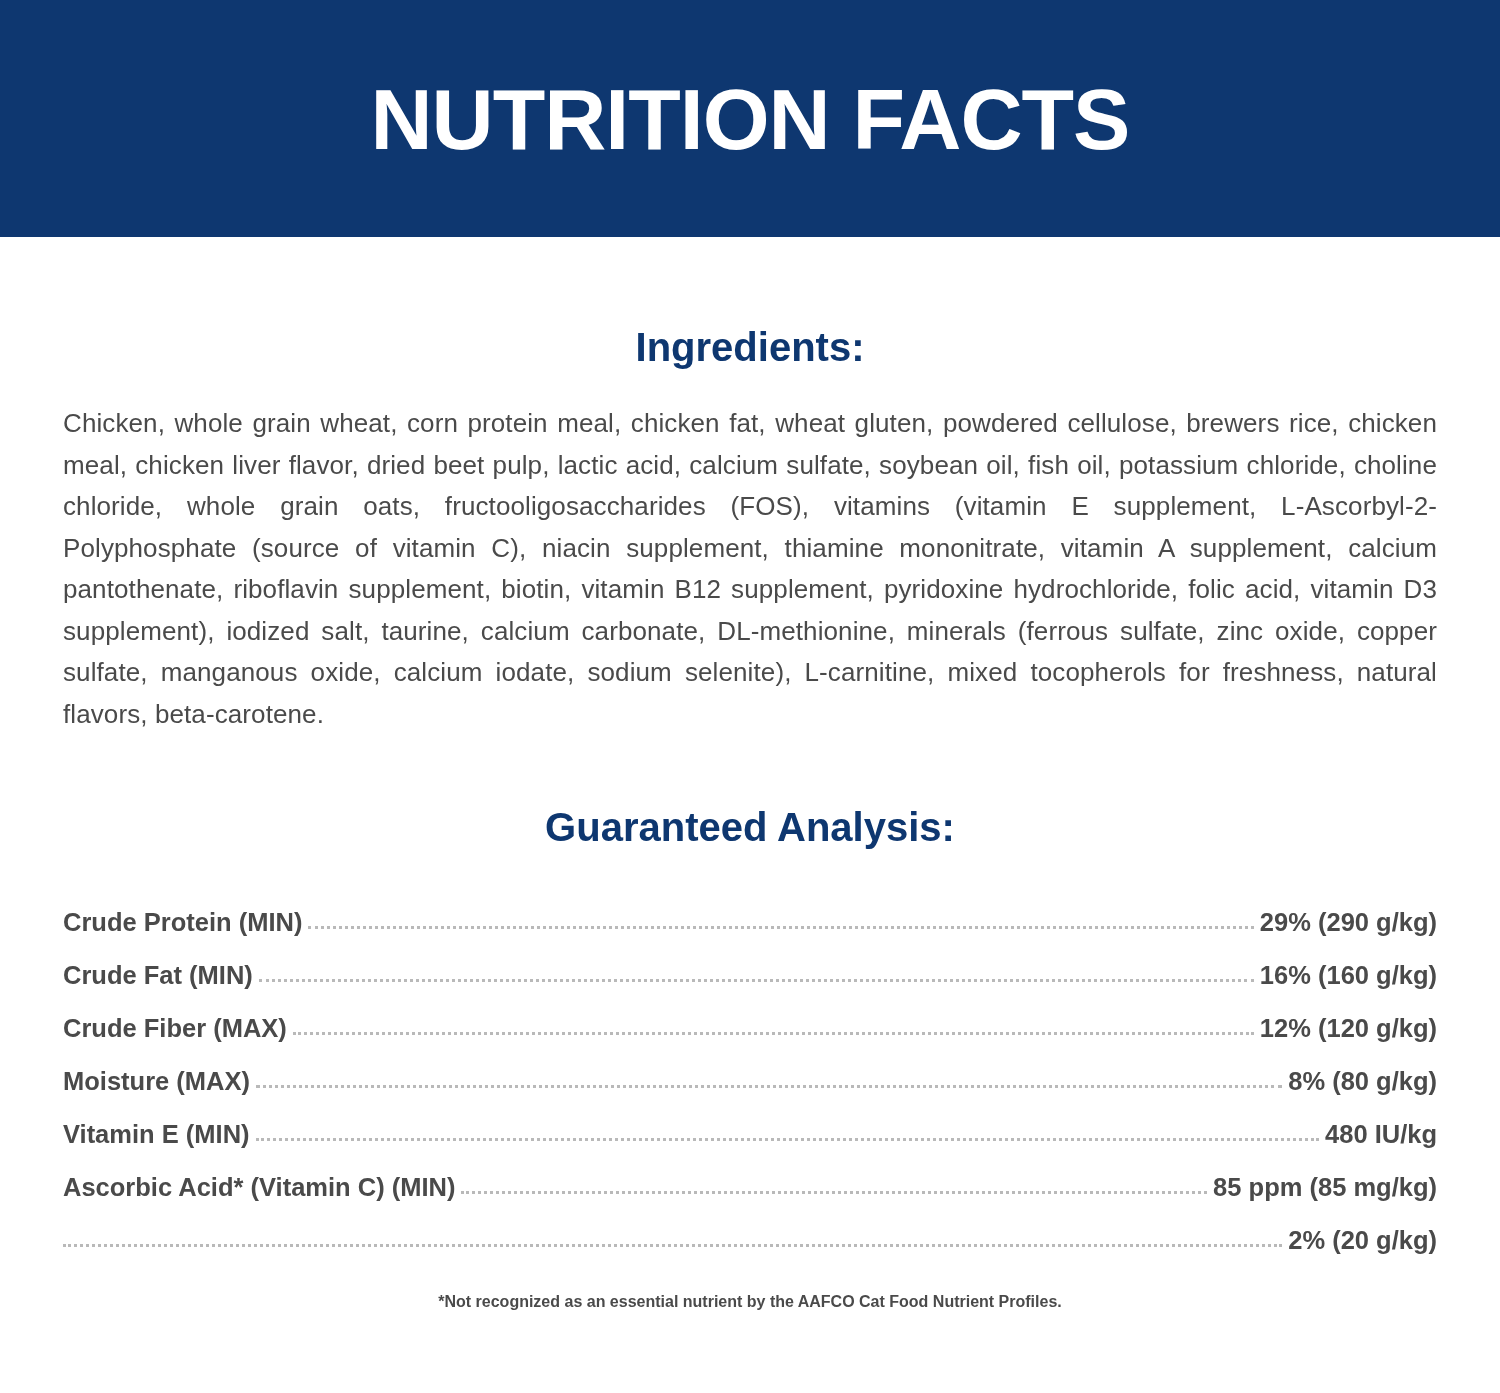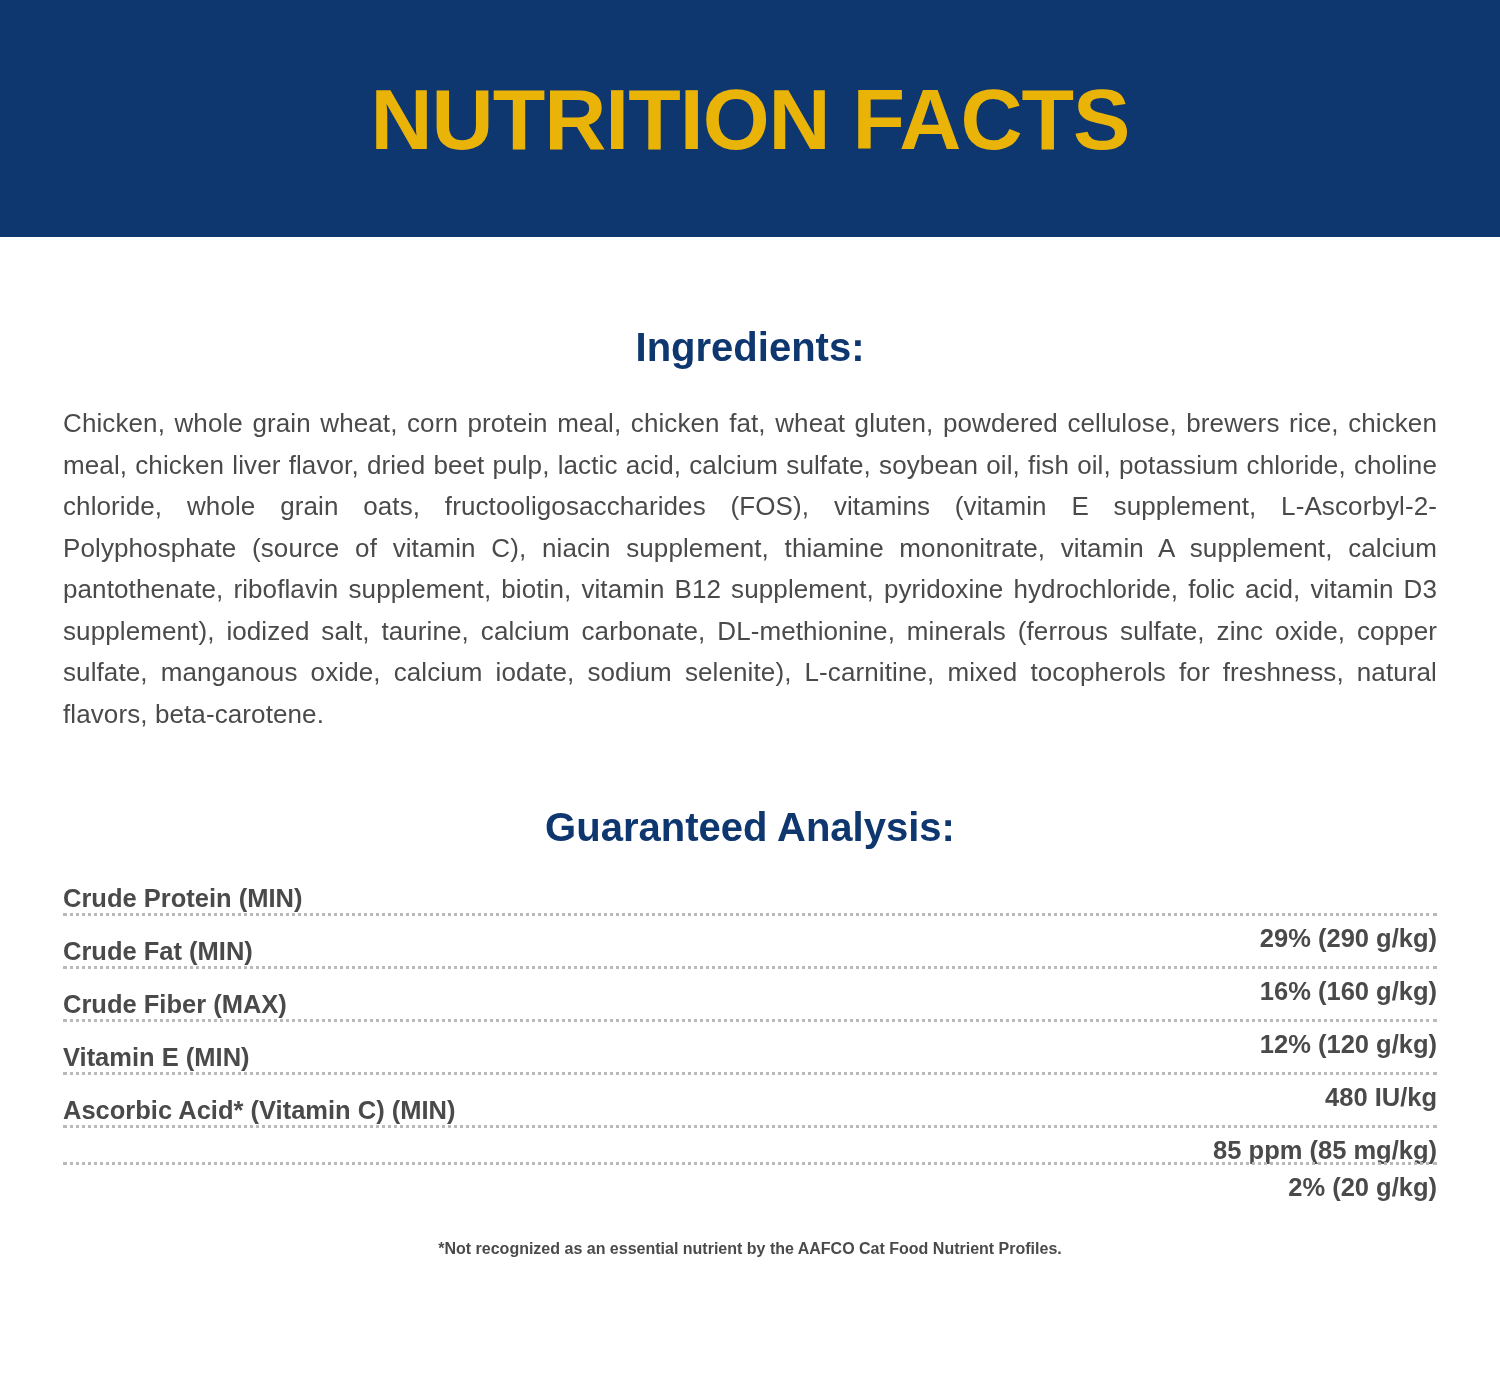--- a/index.html
+++ b/index.html
@@ -18,21 +18,21 @@
   
   .header-banner {
     width: 100%;
     height: 237px;
     background: #0e3770;
     display: flex;
     align-items: center;
     justify-content: center;
   }
   .header-title {
-    color: #eab308;
+    color: #ffffff;
     font-size: 86px;
     font-weight: bold;
     letter-spacing: -1px;
     line-height: 1;
     text-align: center;
     white-space: nowrap;
   }
 
   
   .content {
@@ -59,25 +59,25 @@
   }
 
   #analysis-heading { margin-top: 70px; }
 
   
   .analysis-table {
     margin-top: 34px;
   }
   .analysis-row {
     display: flex;
+    align-items: flex-end;
     font-size: 25.5px;
     font-weight: bold;
     color: #4a4a4a;
     height: 53px;
-    flex-direction: column;
   }
   .analysis-label {
     white-space: nowrap;
     padding-right: 6px;
   }
   .analysis-leader {
     flex: 1 1 auto;
     border-bottom: 3px dotted #b9b9b9;
     margin-bottom: 8px;
     min-width: 10px;
@@ -125,20 +125,25 @@
       <span class="analysis-leader"></span>
       <span class="analysis-value">16% (160 g/kg)</span>
     </div>
 
     <div class="analysis-row">
       <span class="analysis-label">Crude Fiber (MAX)</span>
       <span class="analysis-leader"></span>
       <span class="analysis-value">12% (120 g/kg)</span>
     </div>
 
+    <div class="analysis-row">
+      <span class="analysis-label">Moisture (MAX)</span>
+      <span class="analysis-leader"></span>
+      <span class="analysis-value">8% (80 g/kg)</span>
+    </div>
 
     <div class="analysis-row">
       <span class="analysis-label">Vitamin E (MIN)</span>
       <span class="analysis-leader"></span>
       <span class="analysis-value">480 IU/kg</span>
     </div>
 
     <div class="analysis-row">
       <span class="analysis-label">Ascorbic Acid* (Vitamin C) (MIN)</span>
       <span class="analysis-leader"></span>

